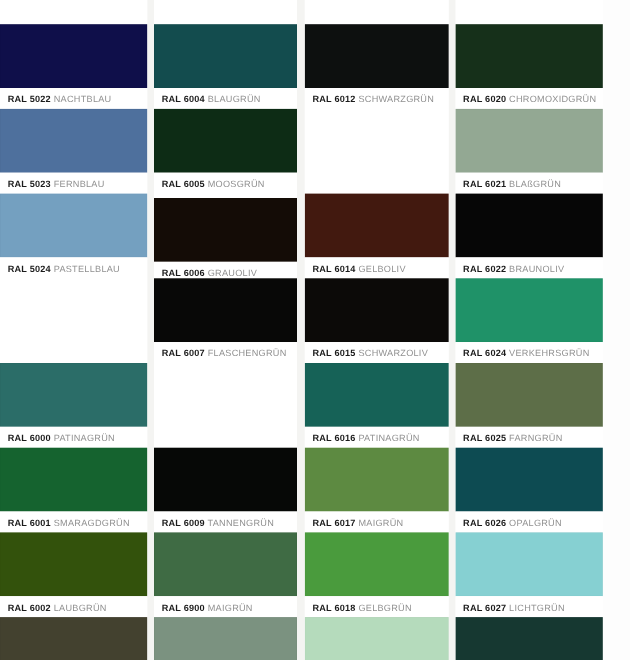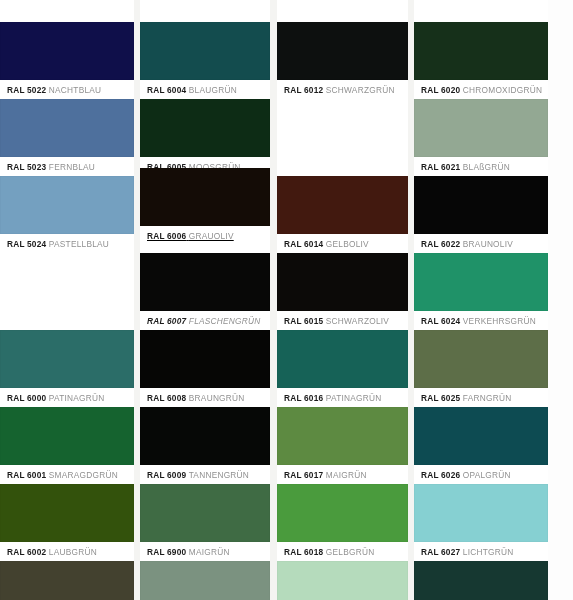--- a/index.html
+++ b/index.html
@@ -117,31 +117,27 @@
       <div class="column" style="left: 140px; width: 130px;">
         <div class="col-inner">
           <div class="swatch-cell" style="top: 22px;">
             <div class="swatch-chip" title="#134c4e" style="height: 58px; background: rgb(19, 76, 78);"></div>
             <div class="swatch-label" style="height: 20px; line-height: 20px;"><span class="swatch-code">RAL 6004</span> <span class="swatch-name">BLAUGRÜN</span></div>
           </div>
           <div class="swatch-cell" style="top: 99px;">
             <div class="swatch-chip" title="#0d2c15" style="height: 58px; background: rgb(13, 44, 21);"></div>
             <div class="swatch-label" style="height: 20px; line-height: 20px;"><span class="swatch-code">RAL 6005</span> <span class="swatch-name">MOOSGRÜN</span></div>
           </div>
-          <div class="swatch-cell" style="top: 168px; text-decoration: underline;">
+          <div class="swatch-cell" style="top: 180px;">
             <div class="swatch-chip" title="#140c06" style="height: 58px; background: rgb(20, 12, 6);"></div>
             <div class="swatch-label" style="height: 20px; line-height: 20px;"><span class="swatch-code">RAL 6006</span> <span class="swatch-name">GRAUOLIV</span></div>
           </div>
-          <div class="swatch-cell" style="top: 253px; font-style: italic;">
+          <div class="swatch-cell" style="top: 253px;">
             <div class="swatch-chip" title="#080807" style="height: 58px; background: rgb(8, 8, 7);"></div>
             <div class="swatch-label" style="height: 20px; line-height: 20px;"><span class="swatch-code">RAL 6007</span> <span class="swatch-name">FLASCHENGRÜN</span></div>
-          </div>
-          <div class="swatch-cell" style="top: 330px;">
-            <div class="swatch-chip" title="#060605" style="height: 58px; background: rgb(6, 6, 5);"></div>
-            <div class="swatch-label" style="height: 20px; line-height: 20px;"><span class="swatch-code">RAL 6008</span> <span class="swatch-name">BRAUNGRÜN</span></div>
           </div>
           <div class="swatch-cell" style="top: 407px;">
             <div class="swatch-chip" title="#060806" style="height: 58px; background: rgb(6, 8, 6);"></div>
             <div class="swatch-label" style="height: 20px; line-height: 20px;"><span class="swatch-code">RAL 6009</span> <span class="swatch-name">TANNENGRÜN</span></div>
           </div>
           <div class="swatch-cell" style="top: 484px;">
             <div class="swatch-chip" title="#3f6b44" style="height: 58px; background: rgb(63, 107, 68);"></div>
             <div class="swatch-label" style="height: 20px; line-height: 20px;"><span class="swatch-code">RAL 6900</span> <span class="swatch-name">MAIGRÜN</span></div>
           </div>
           <div class="swatch-cell" style="top: 561px;">

